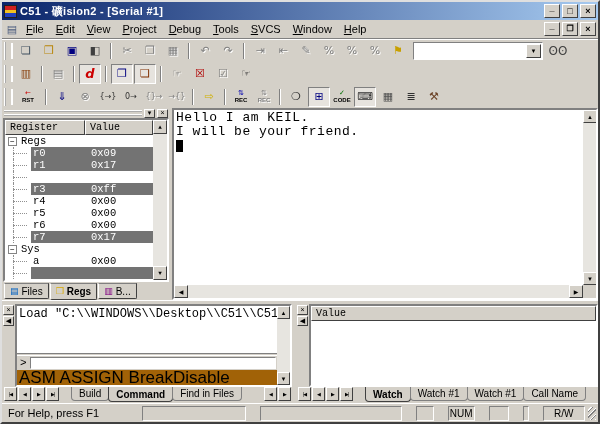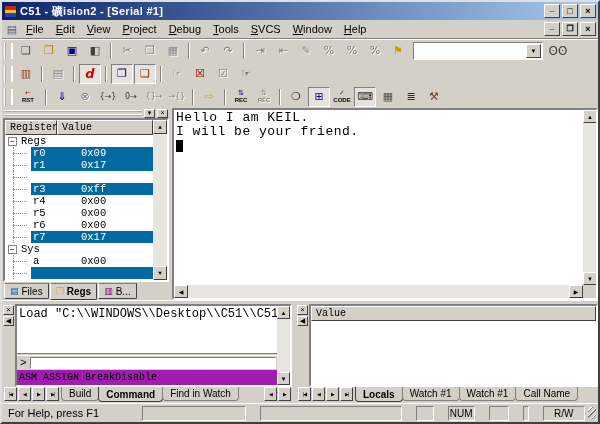--- a/index.html
+++ b/index.html
@@ -36,32 +36,32 @@
 
 .client{flex:1;display:flex;background:#808080;overflow:hidden}
 .regpane{width:170px;flex:0 0 170px;background:#d4d0c8;display:flex;flex-direction:column;border-right:2px solid #d4d0c8}
 .pgrip{height:10px;flex:0 0 10px;display:flex;align-items:center;padding:0 2px;gap:2px}
 .pgrip .lines{flex:1;height:6px;border-top:2px ridge #fff;border-bottom:2px ridge #fff}
 .pbtn{width:11px;height:9px;background:#d4d0c8;border:1px solid;border-color:#fff #404040 #404040 #fff;font-size:7px;line-height:6px;text-align:center}
 .regtable{flex:1;margin:0 1px;border:2px solid;border-color:#808080 #fff #fff #808080;background:#fff;display:flex;overflow:hidden}
 .regmain{flex:1;display:flex;flex-direction:column;overflow:hidden}
 .reghead{height:15px;flex:0 0 15px;display:flex}
 .hcell{background:#d4d0c8;border:1px solid;border-color:#fff #404040 #404040 #fff;font-size:10px;padding:0 4px;display:flex;align-items:center}
-.hcell.c1{width:52px}.hcell.c2{flex:1}
+.hcell.c1{width:80px}.hcell.c2{flex:1}
 .regrows{flex:1;overflow:hidden;position:relative}
 .regrow{height:12px;display:flex;align-items:center;font-size:10.5px;position:relative}
 .regrow.group{padding-left:3px;gap:4px}
 .expbox{width:9px;height:9px;border:1px solid #848484;background:#fff;font-size:8px;line-height:7px;text-align:center;flex:0 0 9px}
 .tree{width:26px;flex:0 0 26px;height:100%;position:relative}
 .tree::before{content:"";position:absolute;left:8px;top:0;bottom:0;border-left:1px dotted #909090}
 .tree::after{content:"";position:absolute;left:8px;top:50%;width:14px;border-top:1px dotted #909090}
 .rcontent{flex:1;height:12px;position:relative;display:flex;align-items:center}
 .rcontent .rname{padding-left:2px}
-.rcontent .rvalue{position:absolute;left:50px}
-.rcontent.sel{background:#0369a1;color:#fff}
+.rcontent .rvalue{position:absolute;left:60px}
+.rcontent.sel{background:#737373;color:#fff}
 .regscroll{width:14px;flex:0 0 14px;background:#e7e5e0;display:flex;flex-direction:column}
 .sbtn{width:14px;height:14px;flex:0 0 14px;background:#d4d0c8;border:1px solid;border-color:#fff #404040 #404040 #fff;display:flex;align-items:center;justify-content:center;font-size:6px}
 .strack{flex:1}
 .panetabs{height:18px;flex:0 0 18px;display:flex;align-items:flex-start;padding:1px 2px 0;gap:1px}
 .ptab{height:16px;background:#d4d0c8;border:1px solid;border-color:#fff #404040 #404040 #fff;border-top-color:#808080;display:flex;align-items:center;gap:3px;padding:0 5px;font-size:10px;border-radius:0 0 2px 2px}
 .ptab.active{font-weight:bold;height:17px}
 .tabicon{font-size:9px;line-height:1;font-family:"DejaVu Sans",sans-serif}
 
 .editor{flex:1;border:2px solid;border-color:#808080 #fff #fff #808080;background:#fff;display:grid;grid-template-rows:1fr 13px;grid-template-columns:1fr 13px;overflow:hidden}
 .etext{grid-area:1/1;background:#fff;padding:1px 2px;overflow:hidden}
@@ -83,29 +83,29 @@
 .minibar{width:13px;flex:0 0 13px;display:flex;flex-direction:column;align-items:center;padding-top:1px;gap:1px}
 .mbtn{width:11px;height:10px;background:#d4d0c8;border:1px solid;border-color:#fff #404040 #404040 #fff;font-size:7px;line-height:8px;text-align:center}
 .paneinner{flex:1;border:2px solid;border-color:#808080 #fff #fff #808080;background:#fff;display:flex;overflow:hidden}
 .outmain{flex:1;display:flex;flex-direction:column;overflow:hidden}
 .logarea{flex:1;background:#fff;padding:1px 2px;overflow:hidden}
 .logline{font-family:"Liberation Mono","DejaVu Sans Mono",monospace;font-size:12px;white-space:pre}
 .logdiv{height:3px;background:#d4d0c8;border-top:1px solid #808080;border-bottom:1px solid #fff}
 .promptrow{height:14px;flex:0 0 14px;background:#d4d0c8;display:flex;align-items:center}
 .promptrow .pp{font-family:"Liberation Mono","DejaVu Sans Mono",monospace;font-size:11px;padding:0 3px}
 .promptfield{flex:1;height:12px;background:#fff;border:1px solid;border-color:#808080 #fff #fff #808080;margin-right:1px}
-.hintrow{height:15px;flex:0 0 15px;background:#a21caf;display:flex;align-items:center;padding-left:2px;font-family:Liberation Mono, monospace;font-size:10px}
+.hintrow{height:15px;flex:0 0 15px;background:#a16207;display:flex;align-items:center;padding-left:2px;font-family:Liberation Sans, sans-serif;font-size:17px}
 .outscroll{width:13px;flex:0 0 13px;background:#e7e5e0;display:flex;flex-direction:column}
 .watchmain{flex:1;display:flex;flex-direction:column}
 .watchhead{height:15px;flex:0 0 15px;display:flex}
 .watchhead .c1{width:178px}
 .watchbody{flex:1;background:#fff}
 .tabstrip{height:16px;flex:0 0 16px;display:flex;align-items:flex-start;padding-left:2px}
 .navbtn{width:13px;height:14px;background:#d4d0c8;border:1px solid;border-color:#fff #404040 #404040 #fff;font-size:5px;display:flex;align-items:center;justify-content:center;letter-spacing:-1px}
-.tabs{display:flex;margin-left:2px;flex:1}
+.tabs{display:flex;margin-left:12px;flex:1}
 .btab{height:14px;background:#d4d0c8;border:1px solid #808080;border-top:none;padding:0 7px;font-size:10px;display:flex;align-items:center;border-radius:0 0 4px 4px;margin-right:-1px}
 .btab.active{font-weight:bold;height:15px;border-color:#404040}
 .stripnav{display:flex;gap:1px;margin-left:auto;margin-right:1px}
 
 .statusbar{height:19px;flex:0 0 19px;border-top:1px solid #fff;display:flex;align-items:center;padding:1px 2px;gap:3px}
 .sb-help{width:208px;padding-left:4px;font-size:11px}
 .sb-panel{height:15px;border:1px solid;border-color:#808080 #fff #fff #808080;font-size:10px;display:flex;align-items:center;justify-content:center}
 .sb-grip{width:13px;height:13px;margin-left:auto;background:repeating-linear-gradient(135deg,transparent 0 2px,#fff 2px 3px,#808080 3px 4px)}
 </style>
 </head>
@@ -474,21 +474,21 @@
       <div class="tabstrip">
         <span class="navgroup" style="display:flex;gap:1px">
             <span class="navbtn">|◀</span>
             <span class="navbtn">◀</span>
             <span class="navbtn">▶</span>
             <span class="navbtn">▶|</span>
           </span>
         <span class="tabs">
             <span class="btab">Build</span>
             <span class="btab active">Command</span>
-            <span class="btab">Find in Watch</span>
+            <span class="btab">Find in Files</span>
           </span>
         <span class="stripnav">
           <span class="navbtn">◀</span>
           <span class="navbtn">▶</span>
         </span>
       </div>
     </div>
 
     <div class="vsplit"></div>
 
@@ -508,21 +508,21 @@
         </div>
       </div>
       <div class="tabstrip">
         <span class="navgroup" style="display:flex;gap:1px">
             <span class="navbtn">|◀</span>
             <span class="navbtn">◀</span>
             <span class="navbtn">▶</span>
             <span class="navbtn">▶|</span>
           </span>
         <span class="tabs">
-            <span class="btab active">Locals</span>
+            <span class="btab active">Watch</span>
             <span class="btab">Watch #1</span>
             <span class="btab">Watch #1</span>
             <span class="btab">Call Name</span>
           </span>
       </div>
     </div>
 
   </div>
 
   <div class="statusbar">

